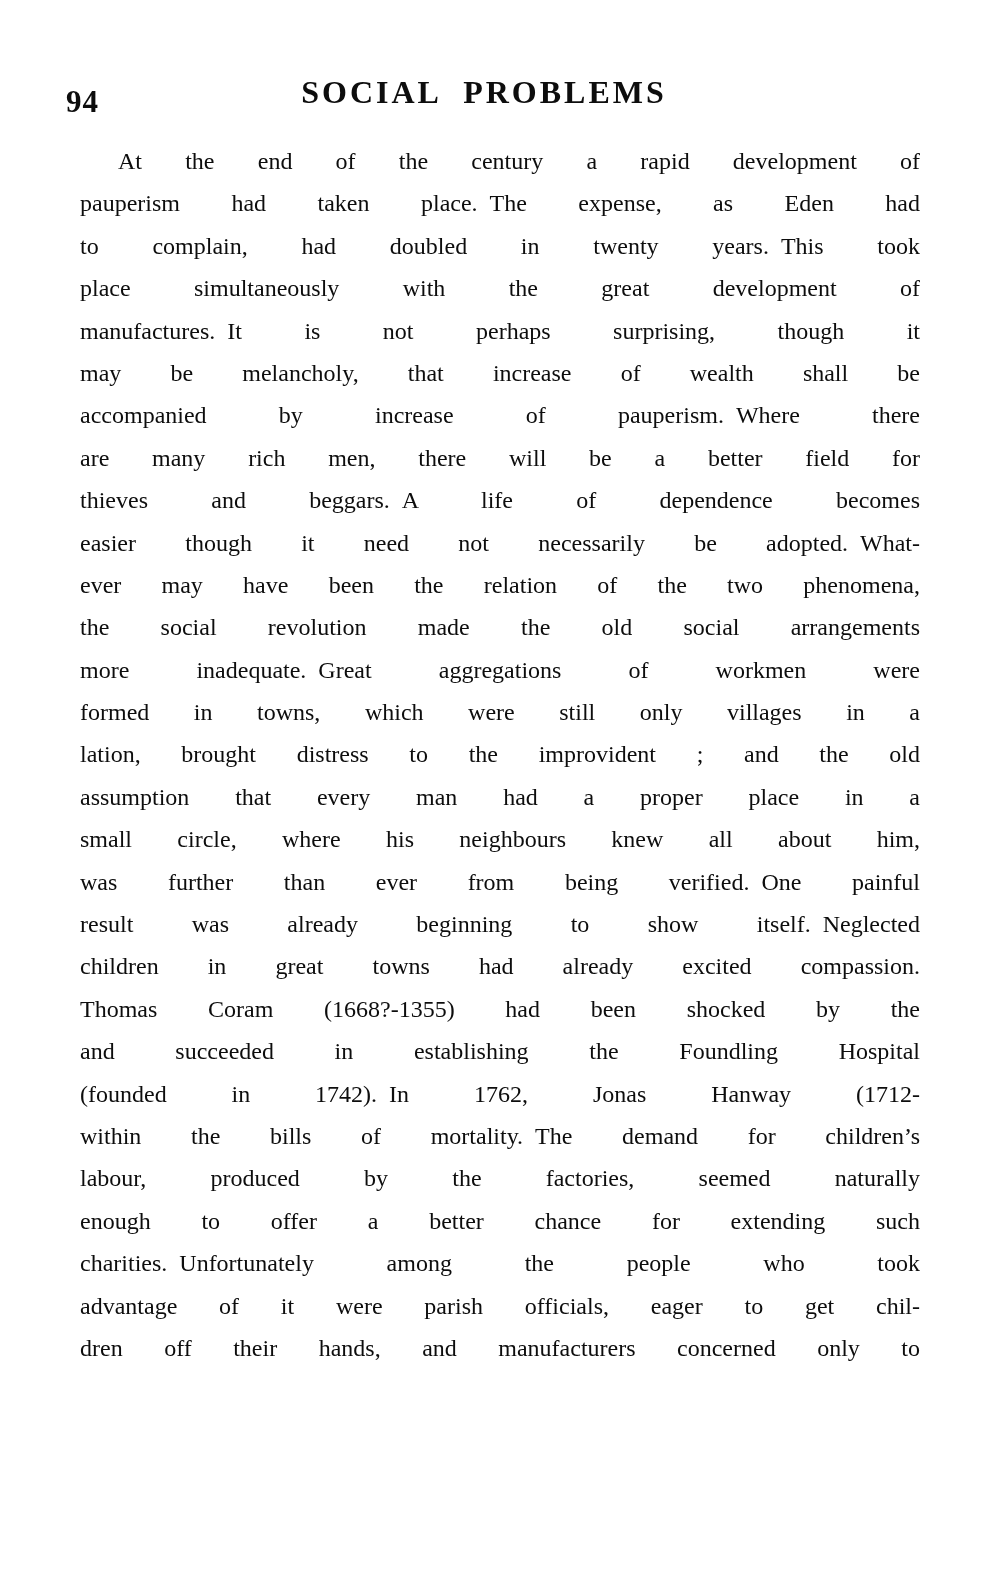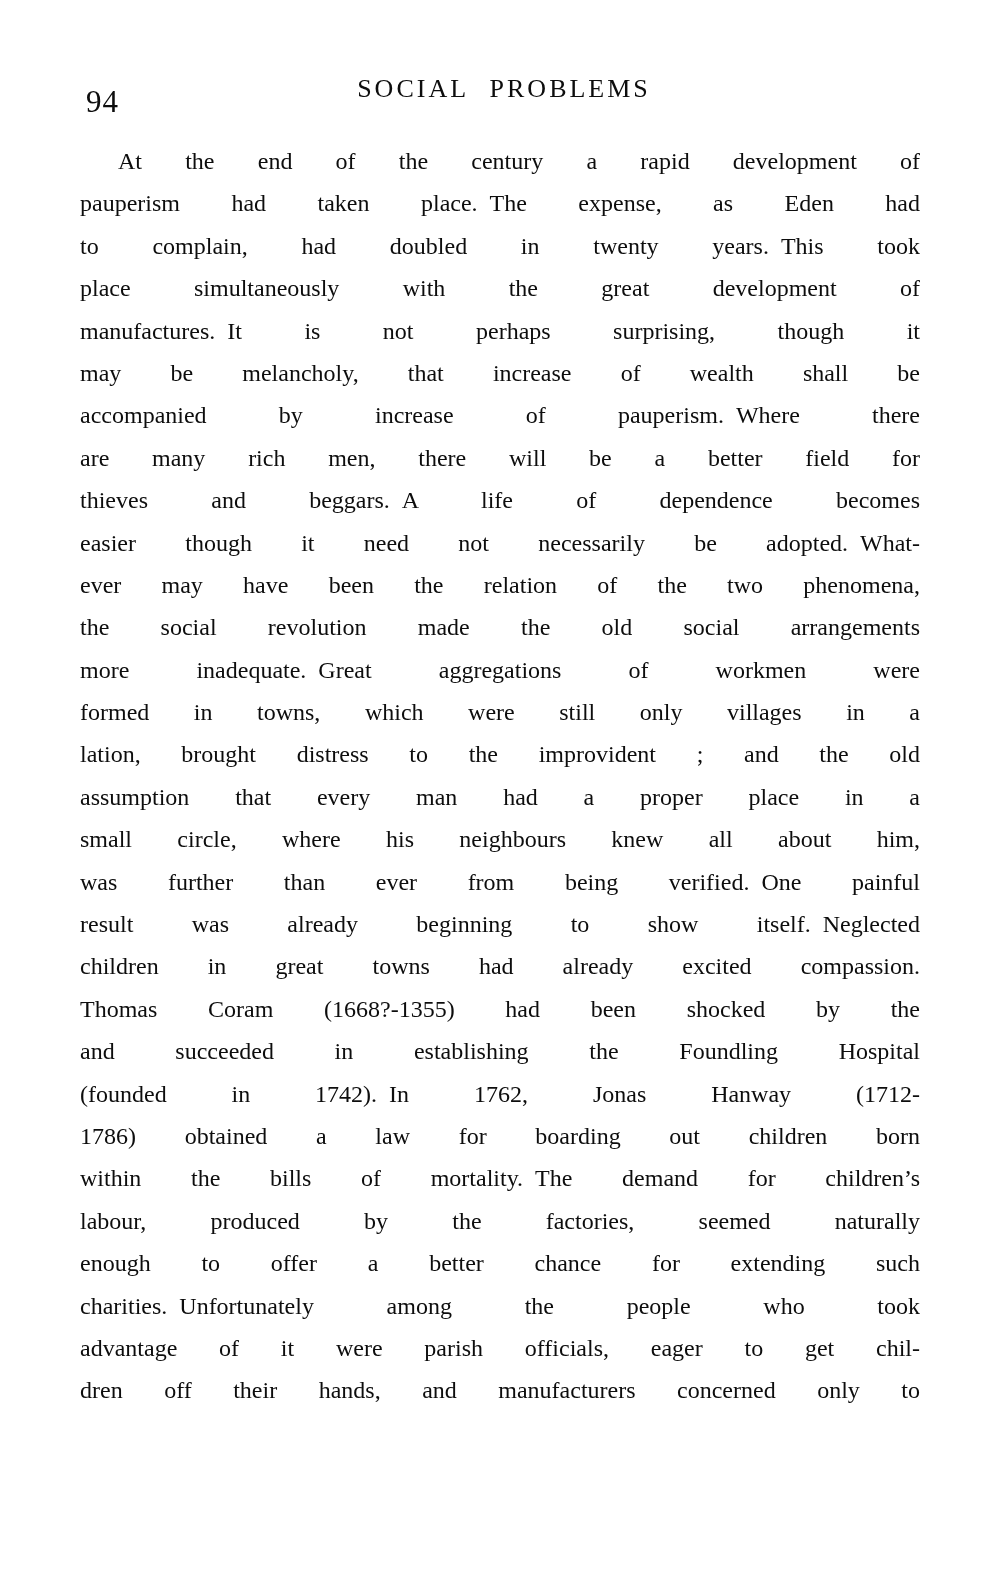--- a/index.html
+++ b/index.html
@@ -12,38 +12,39 @@
     width: 1000px;
     height: 1587px;
     background: #ffffff;
     color: #0d0d0d;
     font-family: "Liberation Serif", "DejaVu Serif", serif;
     overflow: hidden;
   }
   .header {
     position: absolute;
     top: 74px;
-    left: 84px;
+    left: 64px;
     width: 840px;
     height: 40px;
+    font-weight: bold;
   }
   .page-number {
     position: absolute;
     left: 2px;
     top: 10px;
     font-size: 31px;
     letter-spacing: 1px;
   }
   .running-title {
     position: absolute;
     left: 0;
     right: 0;
     top: 0;
     text-align: center;
-    font-size: 26px;
+    font-size: 32px;
     letter-spacing: 3px;
     word-spacing: 12px;
   }
   .textblock {
     position: absolute;
     top: 140px;
     left: 80px;
     width: 840px;
   }
   .line {
@@ -88,21 +89,20 @@
     <div class="line">formed in towns, which were still only villages in a</div>
     <div class="line">lation, brought distress to the improvident ; and the old</div>
     <div class="line">assumption that every man had a proper place in a</div>
     <div class="line">small circle, where his neighbours knew all about him,</div>
     <div class="line">was further than ever from being verified. One painful</div>
     <div class="line">result was already beginning to show itself. Neglected</div>
     <div class="line">children in great towns had already excited compassion.</div>
     <div class="line">Thomas Coram (1668?-1355) had been shocked by the</div>
     <div class="line">and succeeded in establishing the Foundling Hospital</div>
     <div class="line">(founded in 1742). In 1762, Jonas Hanway (1712-</div>
-    <div class="line">1786) obtained a law for boarding out children born</div>
     <div class="line">within the bills of mortality. The demand for children’s</div>
     <div class="line">labour, produced by the factories, seemed naturally</div>
     <div class="line">enough to offer a better chance for extending such</div>
     <div class="line">charities. Unfortunately among the people who took</div>
     <div class="line">advantage of it were parish officials, eager to get chil-</div>
     <div class="line">dren off their hands, and manufacturers concerned only to</div>
   </div>
 
 </div>
 

